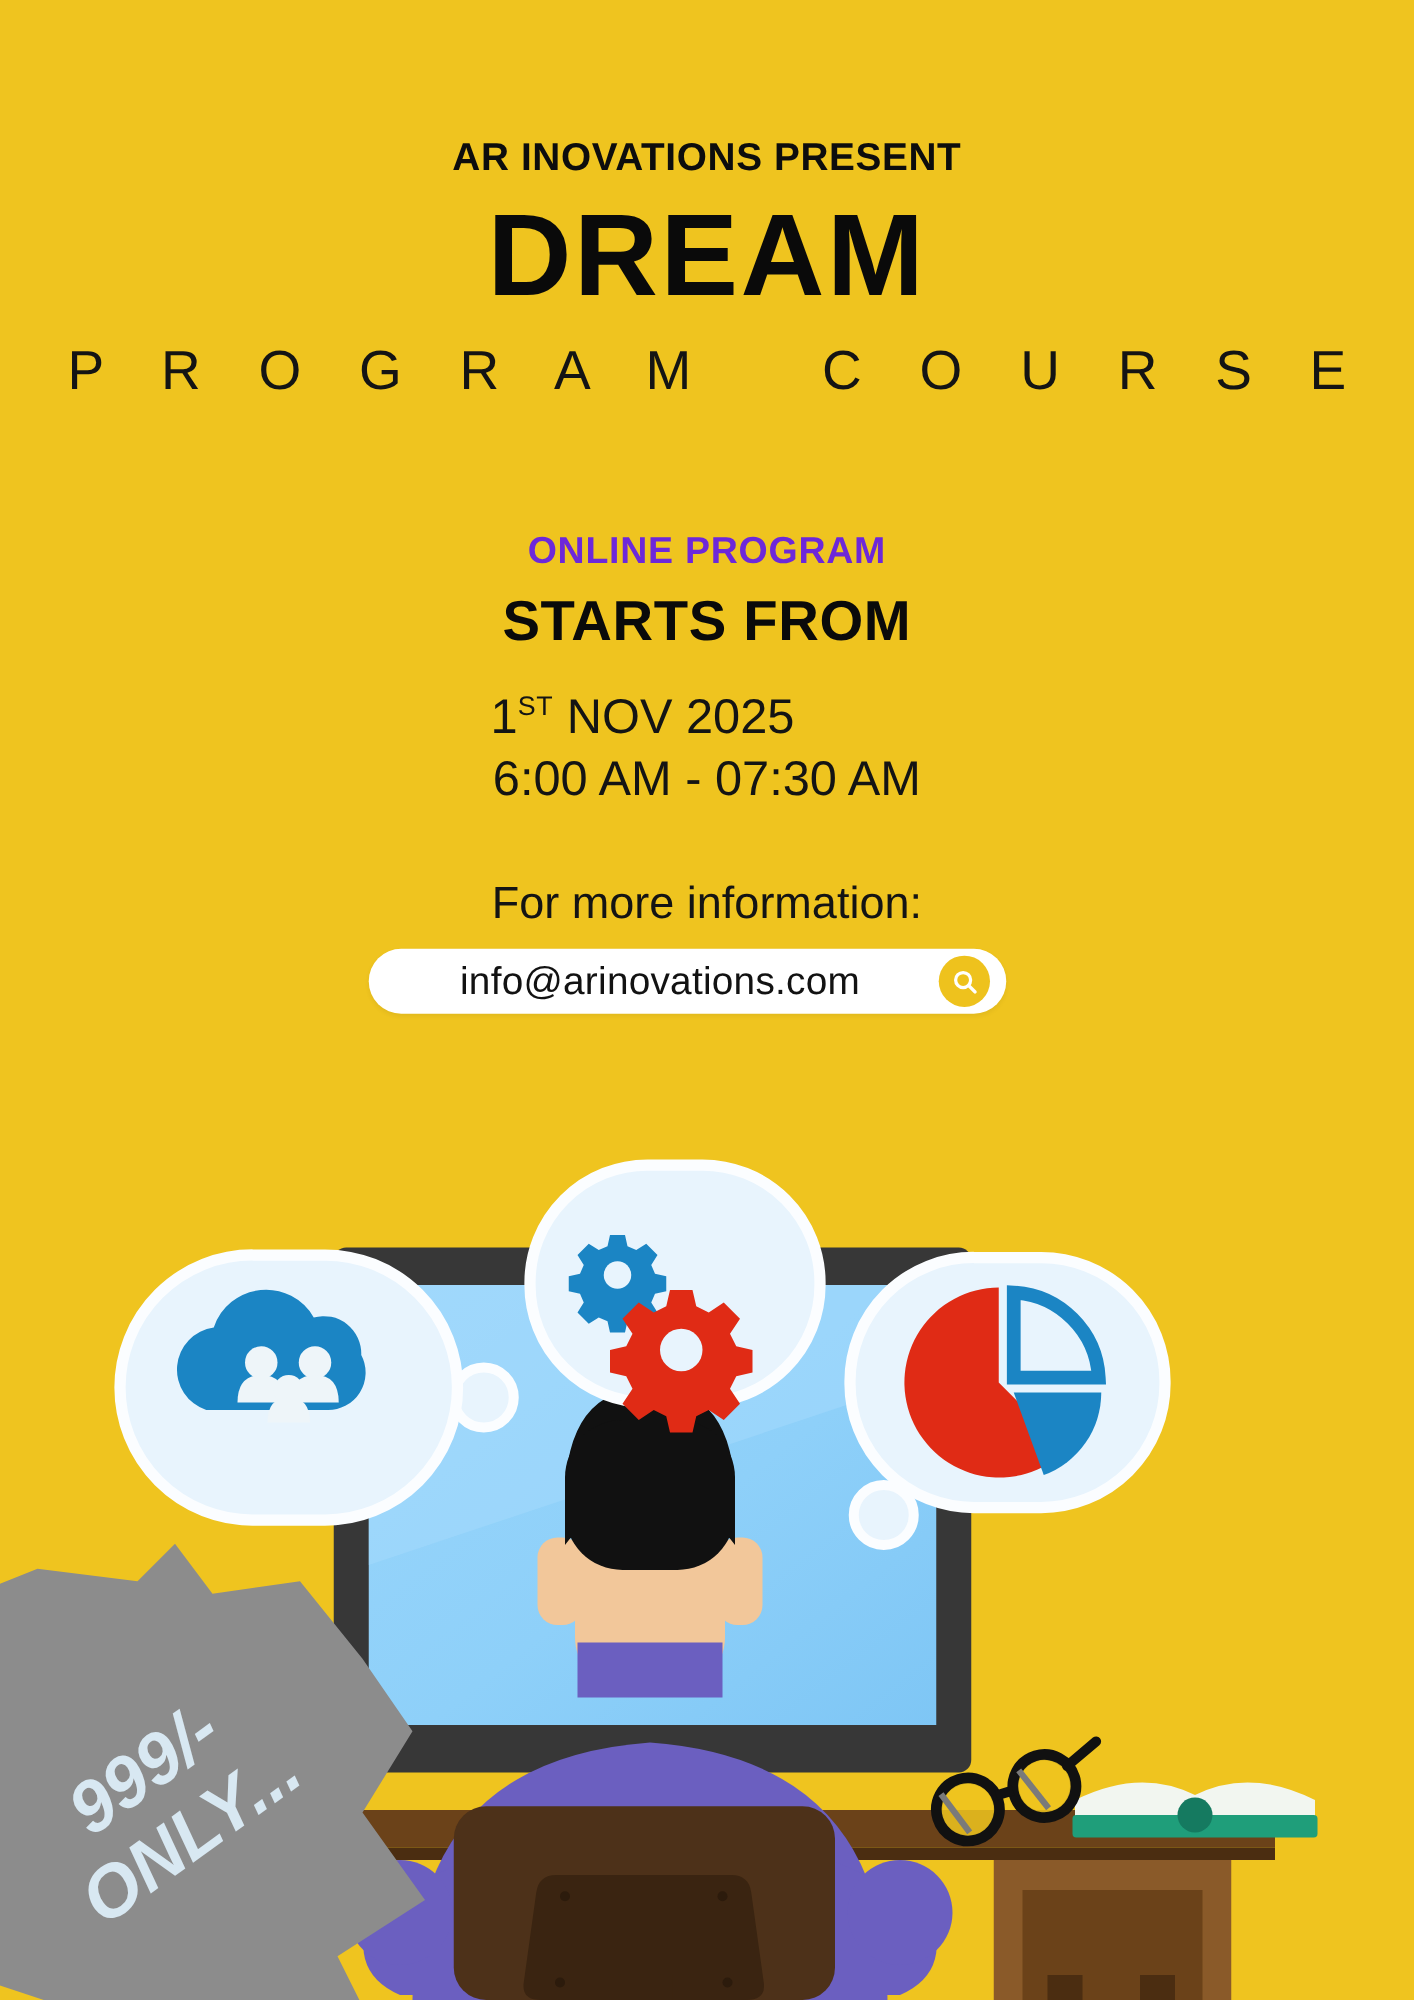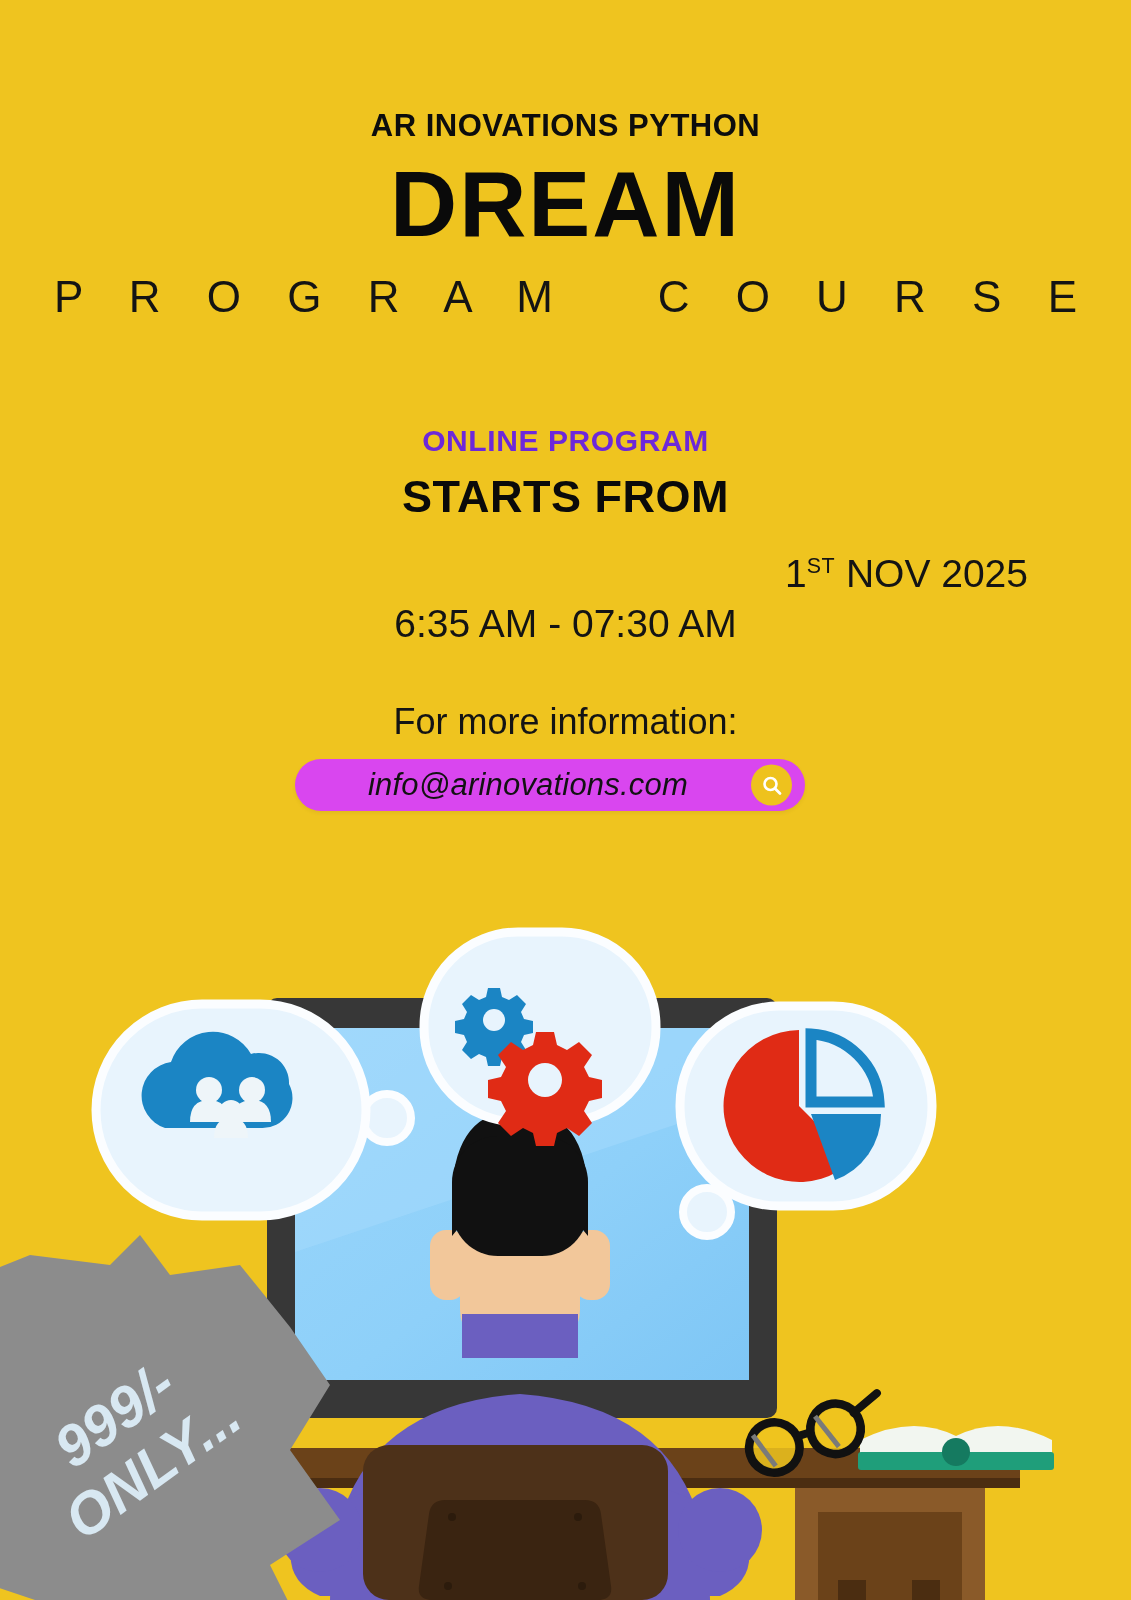--- a/index.html
+++ b/index.html
@@ -33,40 +33,39 @@
   
   .online{
     position:absolute;top:424px;left:0;width:1131px;text-align:center;
     font-size:30px;font-weight:bold;letter-spacing:.6px;color:#6d28d9;
   }
   .starts{
     position:absolute;top:472px;left:0;width:1131px;text-align:center;
     font-size:45px;font-weight:bold;letter-spacing:.5px;color:#0a0a0a;line-height:1.1;
   }
   .date{
-    position:absolute;top:552px;left:0;width:1028px;text-align:right;
+    position:absolute;top:552px;left:0;width:1028px;text-align:center;
     font-size:39px;font-weight:400;color:#141414;
   }
   .date sup{font-size:.55em;vertical-align:super;letter-spacing:.5px;}
   .time{
     position:absolute;top:602px;left:0;width:1131px;text-align:center;
     font-size:39px;font-weight:400;color:#141414;
   }
 
   
   .moreinfo{
     position:absolute;top:701px;left:0;width:1131px;text-align:center;
     font-size:36px;font-weight:400;color:#141414;
   }
   .searchpill{
     position:absolute;top:759px;left:295px;width:510px;height:52px;
-    background:#d946ef;border-radius:26px;
+    background:#ffffff;border-radius:26px;
     display:flex;align-items:center;justify-content:center;
     box-shadow:0 2px 4px rgba(0,0,0,.06);
-    font-style:italic;
   }
   .searchpill .email{
     font-size:31px;color:#121212;letter-spacing:.2px;
     margin-right:44px;
   }
   .searchbtn{
     position:absolute;right:13px;top:50%;transform:translateY(-50%);
     width:41px;height:41px;border-radius:50%;background:#eec21d;
     display:flex;align-items:center;justify-content:center;border:0;padding:0;cursor:pointer;
   }
@@ -78,28 +77,28 @@
   
   .badge{position:absolute;left:-10px;top:1235px;width:350px;height:370px;}
   .badge svg{display:block;width:100%;height:100%;}
 </style>
 </head>
 <body>
 
 <div class="poster">
 
 
-  <div class="present">AR INOVATIONS PYTHON</div>
+  <div class="present">AR INOVATIONS PRESENT</div>
   <div class="python">DREAM</div>
   <div class="course">P R O G R A M &nbsp; C O U R S E</div>
 
   <div class="online">ONLINE PROGRAM</div>
   <div class="starts">STARTS FROM</div>
   <div class="date"><span>1</span><sup>ST</sup><span> NOV 2025</span></div>
-  <div class="time">6:35 AM - 07:30 AM</div>
+  <div class="time">6:00 AM - 07:30 AM</div>
 
   <div class="moreinfo">For more information:</div>
   <div class="searchpill">
     <span class="email">info@arinovations.com</span>
     <button class="searchbtn">
       <svg width="24" height="24" viewBox="0 0 24 24">
         <circle cx="10.5" cy="10.5" r="6" fill="none" stroke="#fff" stroke-width="2.6"></circle>
         <line x1="15" y1="15" x2="20" y2="20" stroke="#fff" stroke-width="2.8" stroke-linecap="round"></line>
       </svg>
     </button>

